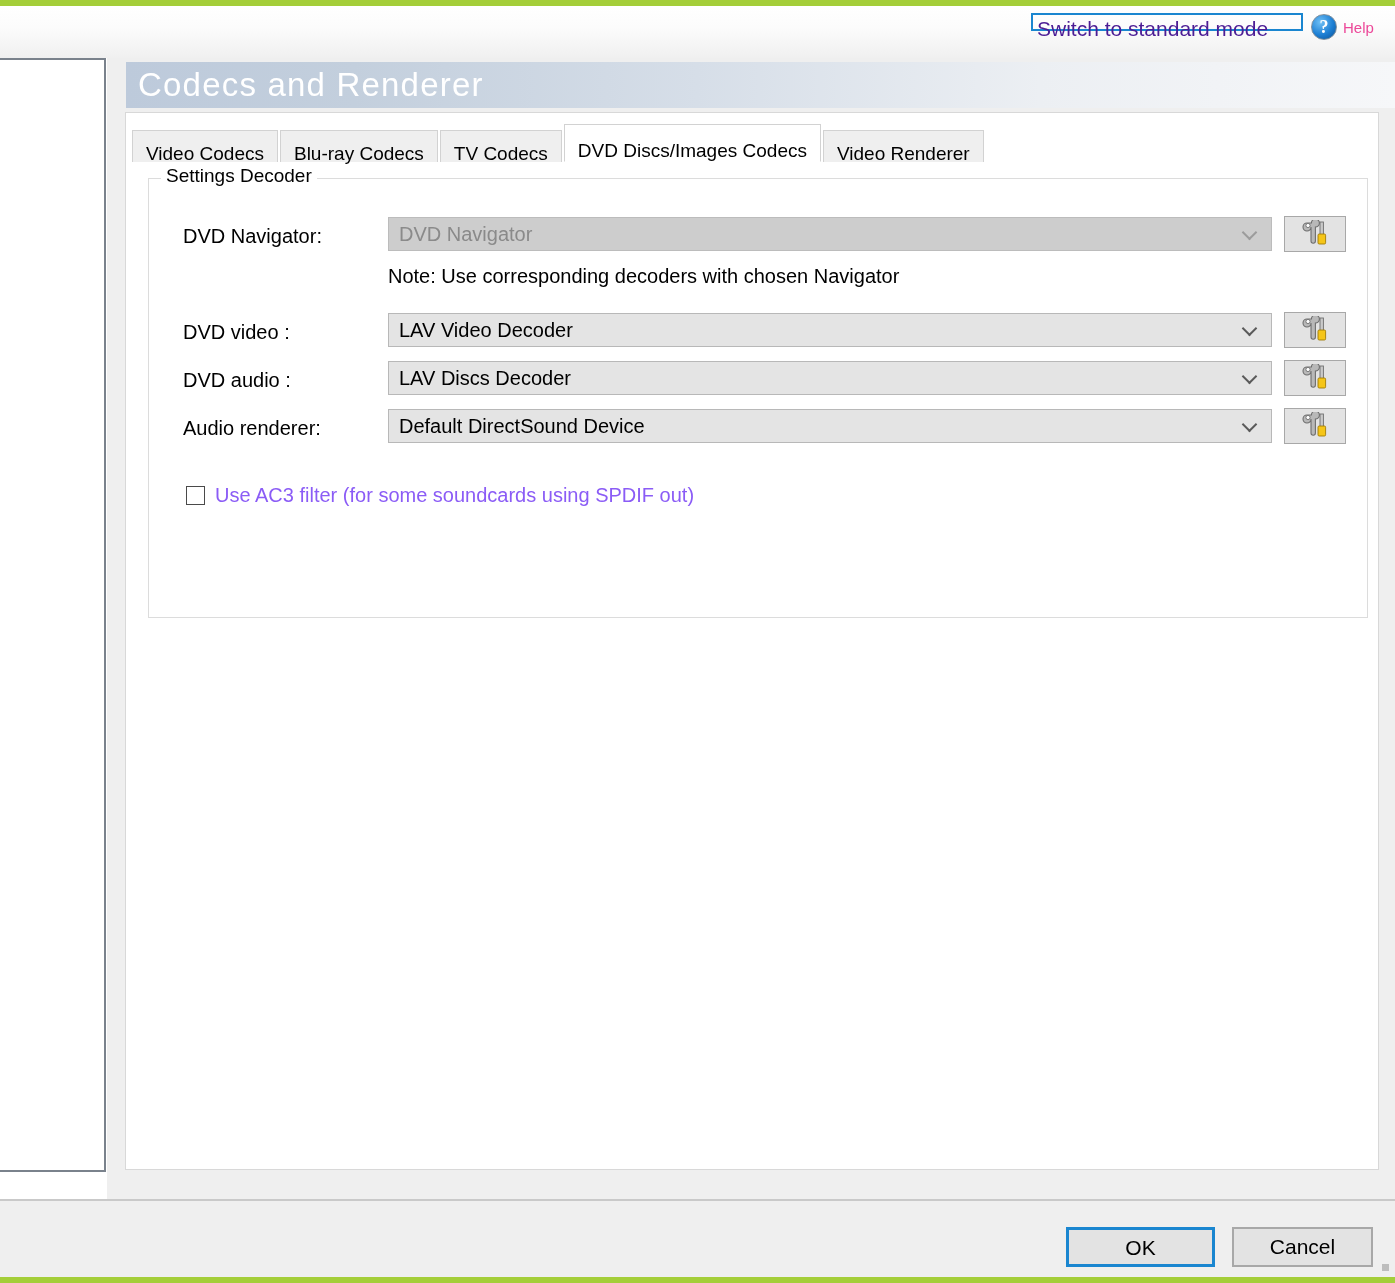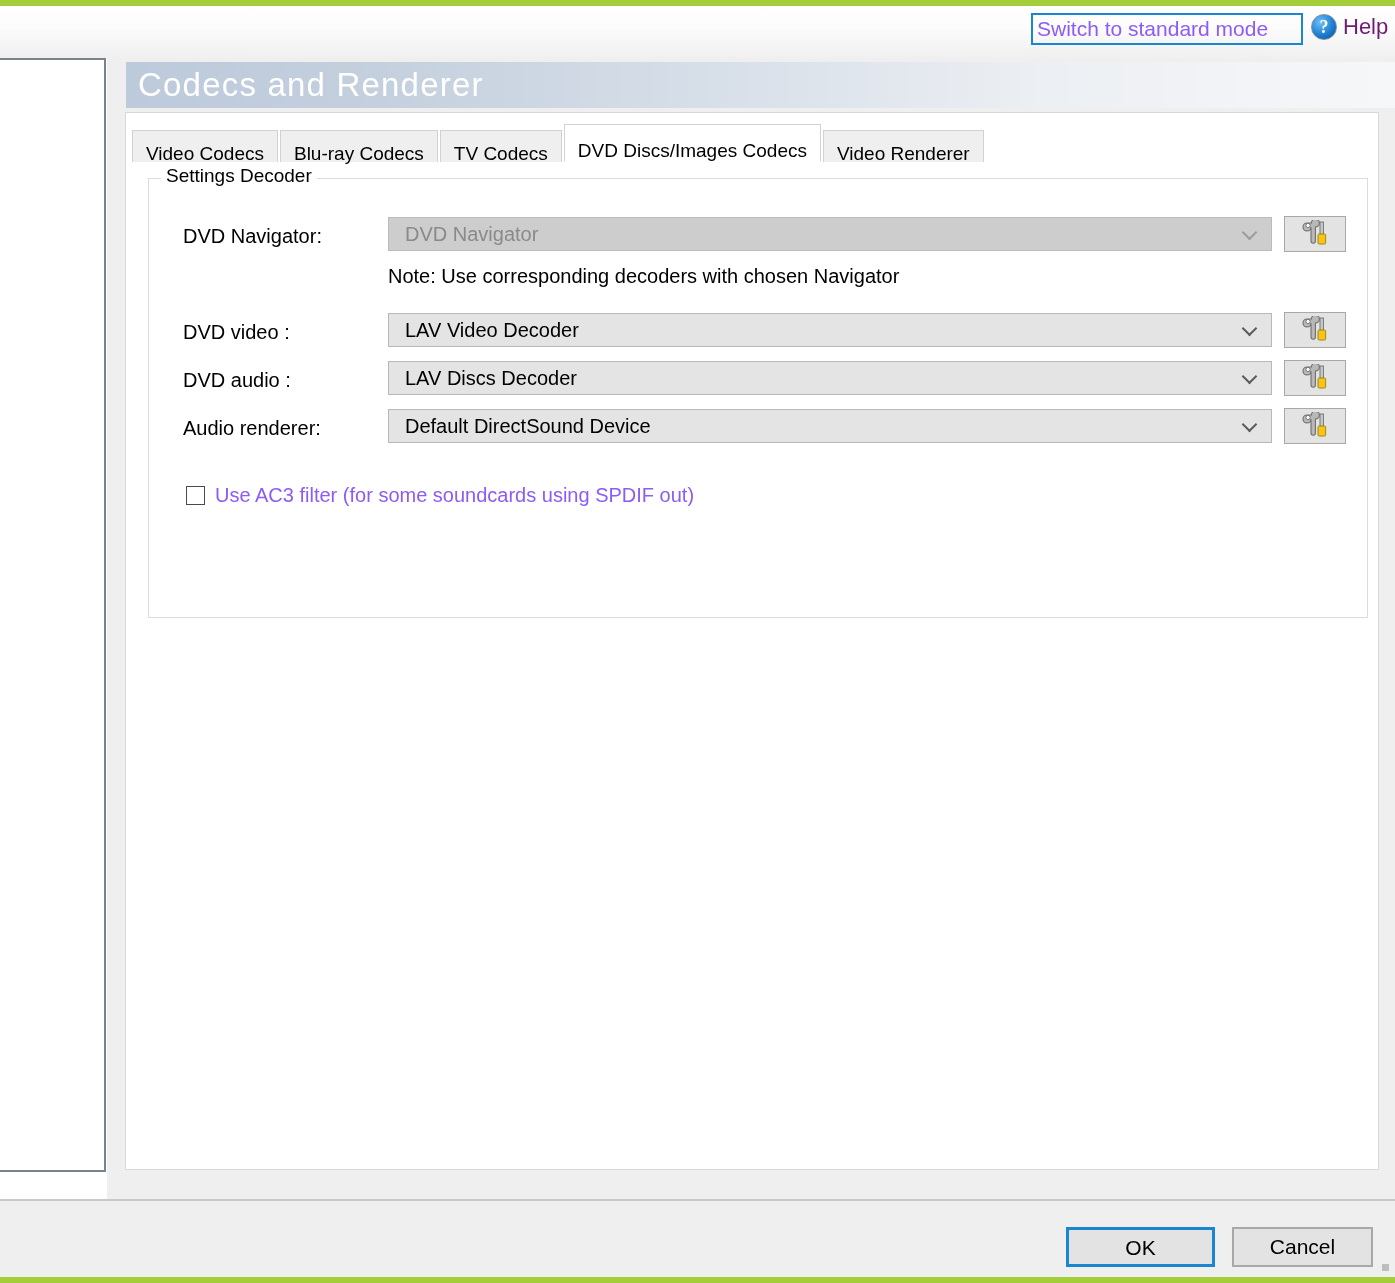--- a/index.html
+++ b/index.html
@@ -35,24 +35,24 @@
   .top-strip {
     position: absolute; left: 0; top: 6px;
     width: 1395px; height: 52px;
     background: linear-gradient(to bottom, #ffffff 0%, #fcfcfc 40%, #f0f0f0 100%);
   }
 
   
   .switch-mode {
     position: absolute;
     left: 1031px; top: 13px;
-    width: 272px; height: 32px;
+    width: 272px; height: 18px;
     border: 2px solid #1a86d0;
     background: transparent;
-    color: #8b5cf6;
+    color: #4c1d95;
     font-size: 21px;
     line-height: 28px;
     padding-left: 4px;
     white-space: nowrap;
     cursor: pointer;
   }
 
   .help-wrap {
     position: absolute;
     left: 1311px; top: 14px;
@@ -65,22 +65,22 @@
     background: radial-gradient(circle at 35% 30%, #6fc0f5 0%, #1d7fd4 55%, #0d4f91 100%);
     border: 1px solid #7f8f9c;
     color: #ffffff;
     font-size: 18px;
     font-weight: bold;
     line-height: 24px;
     text-align: center;
     font-family: "Liberation Serif", serif;
   }
   .help-text {
-    color: #701a75;
-    font-size: 22px;
+    color: #ec4899;
+    font-size: 15px;
     white-space: nowrap;
   }
 
   
   .side-panel {
     position: absolute;
     left: -1px; top: 58px;
     width: 107px; height: 1114px;
     background: #ffffff;
     border: 2px solid #7a828c;
@@ -179,21 +179,21 @@
   }
   .combo {
     position: absolute;
     height: 34px;
     background: #e4e4e4;
     border: 1px solid #b8b8b8;
     display: flex;
     align-items: center;
     font-size: 20px;
     color: #000000;
-    padding-left: 16px;
+    padding-left: 10px;
     cursor: pointer;
   }
   .combo.disabled {
     background: #cdcdcd;
     border-color: #bcbcbc;
     color: #8a8a8a;
     cursor: default;
   }
   .combo .chev {
     position: absolute;

